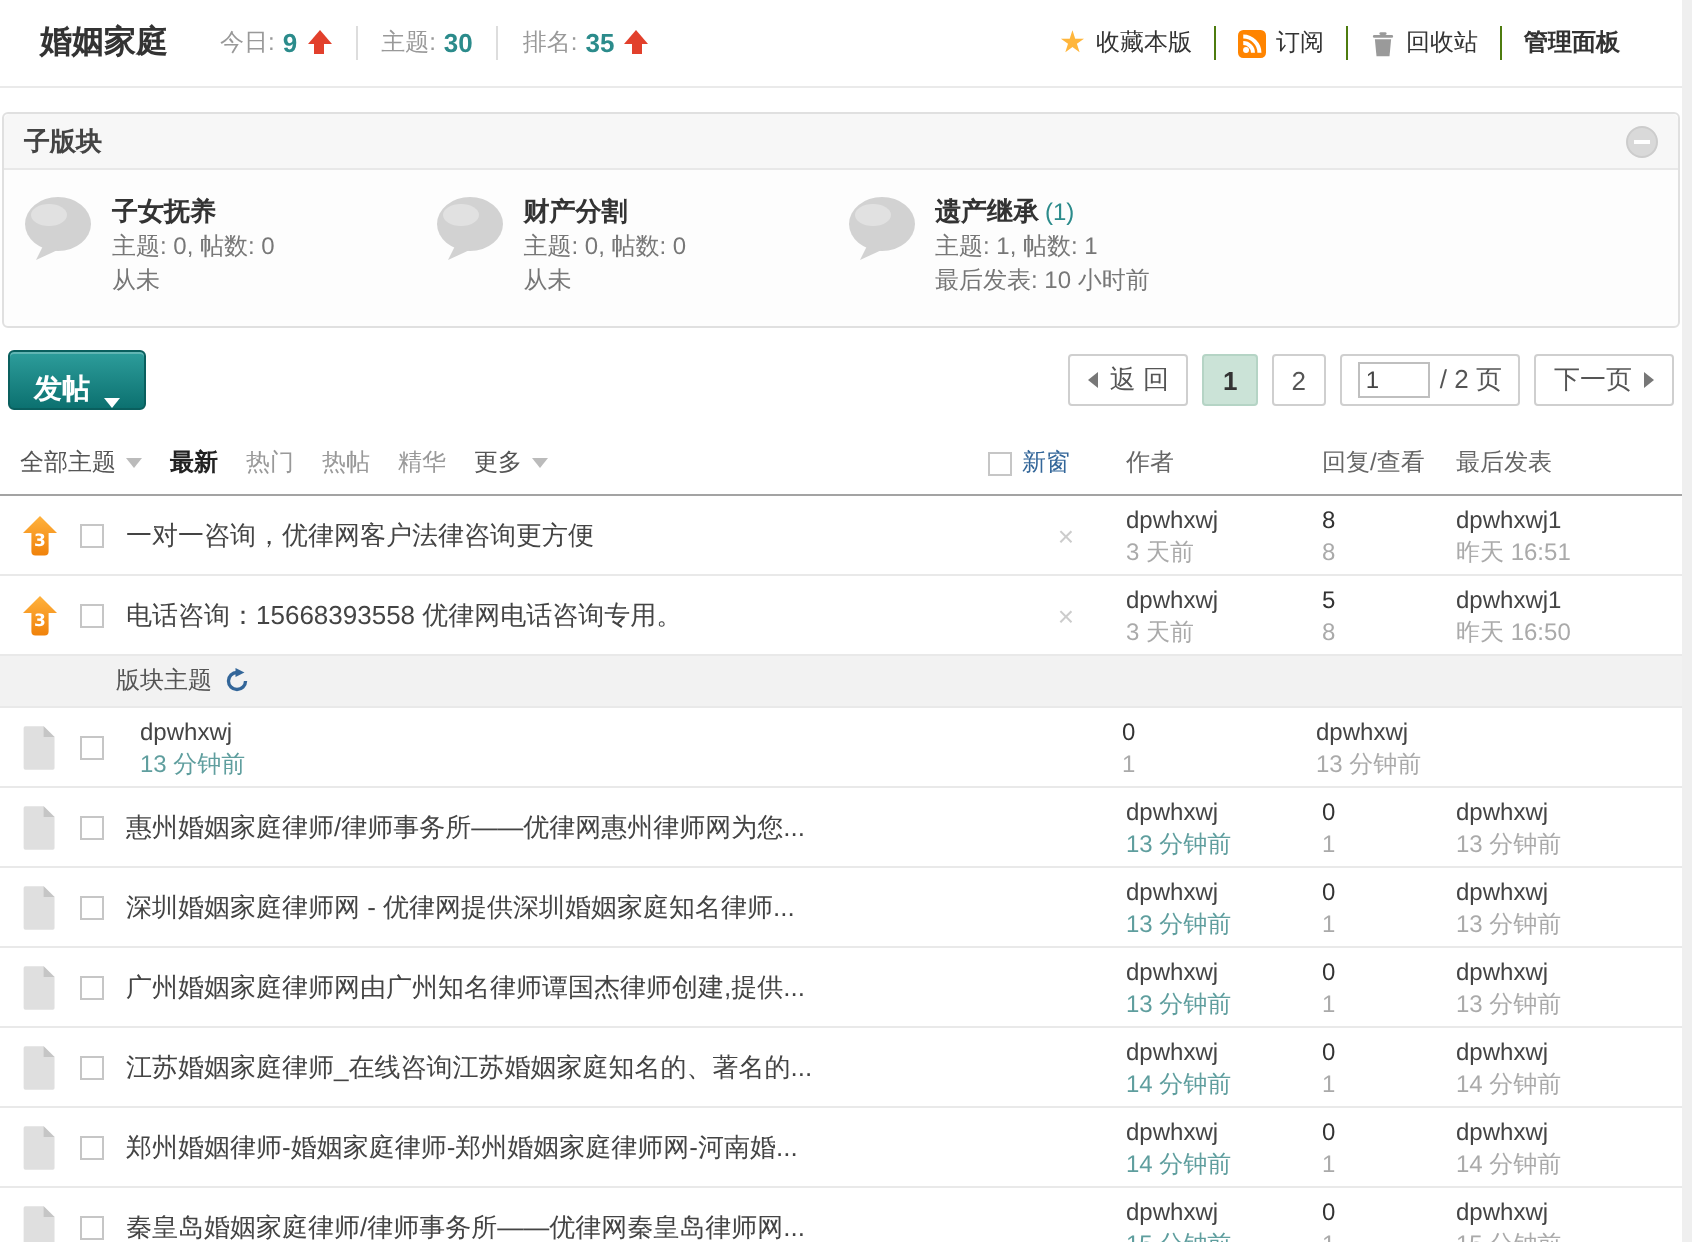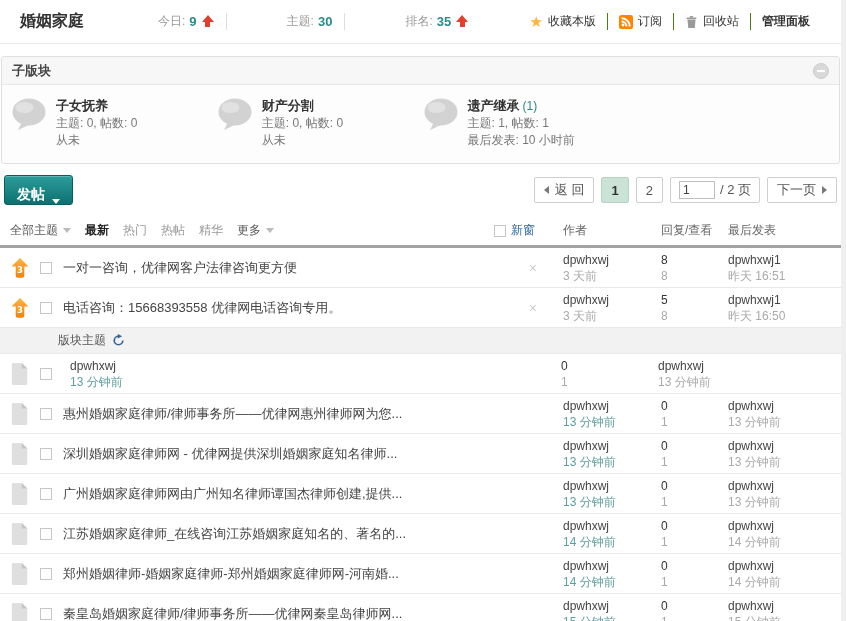--- a/index.html
+++ b/index.html
@@ -6,21 +6,21 @@
   html,body { width:846px; height:621px; overflow:hidden; }
   body { background:#efefef; font-family:"Liberation Sans","DejaVu Sans",sans-serif; font-size:12px; color:#444; }
   .page { width:841px; height:621px; background:#fff; overflow:hidden; }
 
   
   .topbar { height:44px; display:flex; align-items:center; padding:0 20px; border-bottom:1px solid #eaeaea; background:#fff; }
   .forum-title { font-size:16px; font-weight:bold; color:#333; margin-right:14px; }
   .stats { display:flex; align-items:center; }
   .stat { display:flex; align-items:center; padding:0 12px; }
   .stat + .stat { border-left:1px solid #ddd; }
-  .stat .lbl { color:#999; margin-right:4px;margin-left:48px; }
+  .stat .lbl { color:#999; margin-right:4px; }
   .stat .num { color:#2b8b8b; font-weight:bold; font-size:13px; }
   .up-arrow { position:relative; display:inline-block; width:12px; height:13px; margin-left:5px; }
   .up-arrow::before { content:""; position:absolute; left:0; top:0; border-left:6px solid transparent; border-right:6px solid transparent; border-bottom:7px solid #e2402c; }
   .up-arrow::after { content:""; position:absolute; left:3.5px; top:6px; width:5px; height:6px; background:#e2402c; }
   .top-actions { margin-left:auto; display:flex; align-items:center; }
   .top-action { display:flex; align-items:center; padding:0 11px; color:#333; cursor:pointer; }
   .top-action + .top-action { border-left:1px solid #4d7c0f; }
   .top-action .txt { margin-left:5px; }
   .top-action.bold .txt { font-weight:bold; margin-left:0; }
   .star-ic { color:#ffb63c; font-size:15px; line-height:14px; }
@@ -46,21 +46,21 @@
   .pagination { margin-left:auto; display:flex; align-items:center; }
   .pg { height:26px; min-width:26px; border:1px solid #cfcfcf; background:#fff; border-radius:2px; display:flex; align-items:center; justify-content:center; padding:0 9px; margin-left:7px; color:#555; font-size:13px; cursor:pointer; }
   .pg.active { background:#cbe3d7; border-color:#b5d4c5; color:#333; font-weight:bold; cursor:default; }
   .pg .tri-l { border-top:4px solid transparent; border-bottom:4px solid transparent; border-right:5px solid #777; width:0; height:0; margin-right:6px; }
   .pg .tri-r { border-top:4px solid transparent; border-bottom:4px solid transparent; border-left:5px solid #777; width:0; height:0; margin-left:6px; }
   .pg-input-wrap { height:26px; border:1px solid #cfcfcf; background:#fff; border-radius:2px; display:flex; align-items:center; padding:0 8px; margin-left:7px; color:#555; font-size:13px; }
   .pg-input { width:36px; height:18px; border:1px solid #bfbfbf; margin-right:5px; font-size:12px; padding:0 3px; color:#444; font-family:inherit; }
 
   
   .ttable { margin-top:10px; }
-  .thead { display:grid; grid-template-columns:1fr 100px 70px 120px; height:32px; align-items:center; border-bottom:3px solid #a3a3a3; color:#666; }
+  .thead { display:grid; grid-template-columns:1fr 100px 70px 120px; height:32px; align-items:center; border-bottom:1px solid #a3a3a3; color:#666; }
   .th-left { display:flex; align-items:center; padding:0 10px; }
   .flt { margin-right:14px; cursor:pointer; display:flex; align-items:center; }
   .flt.dark { color:#555; }
   .flt.on { color:#222; font-weight:bold; }
   .flt.dim { color:#999; }
   .caret-g { margin-left:5px; border-left:4px solid transparent; border-right:4px solid transparent; border-top:5px solid #bbb; width:0; height:0; }
   .newwin { margin-left:auto; display:flex; align-items:center; padding-right:6px; color:#369; cursor:pointer; }
   .checkbox { display:inline-block; width:12px; height:12px; border:1px solid #c6c6c6; background:#fff; margin-right:5px; cursor:pointer; }
   .th-col { padding-left:12px; }
   .th-col.rep { padding-left:10px; }

